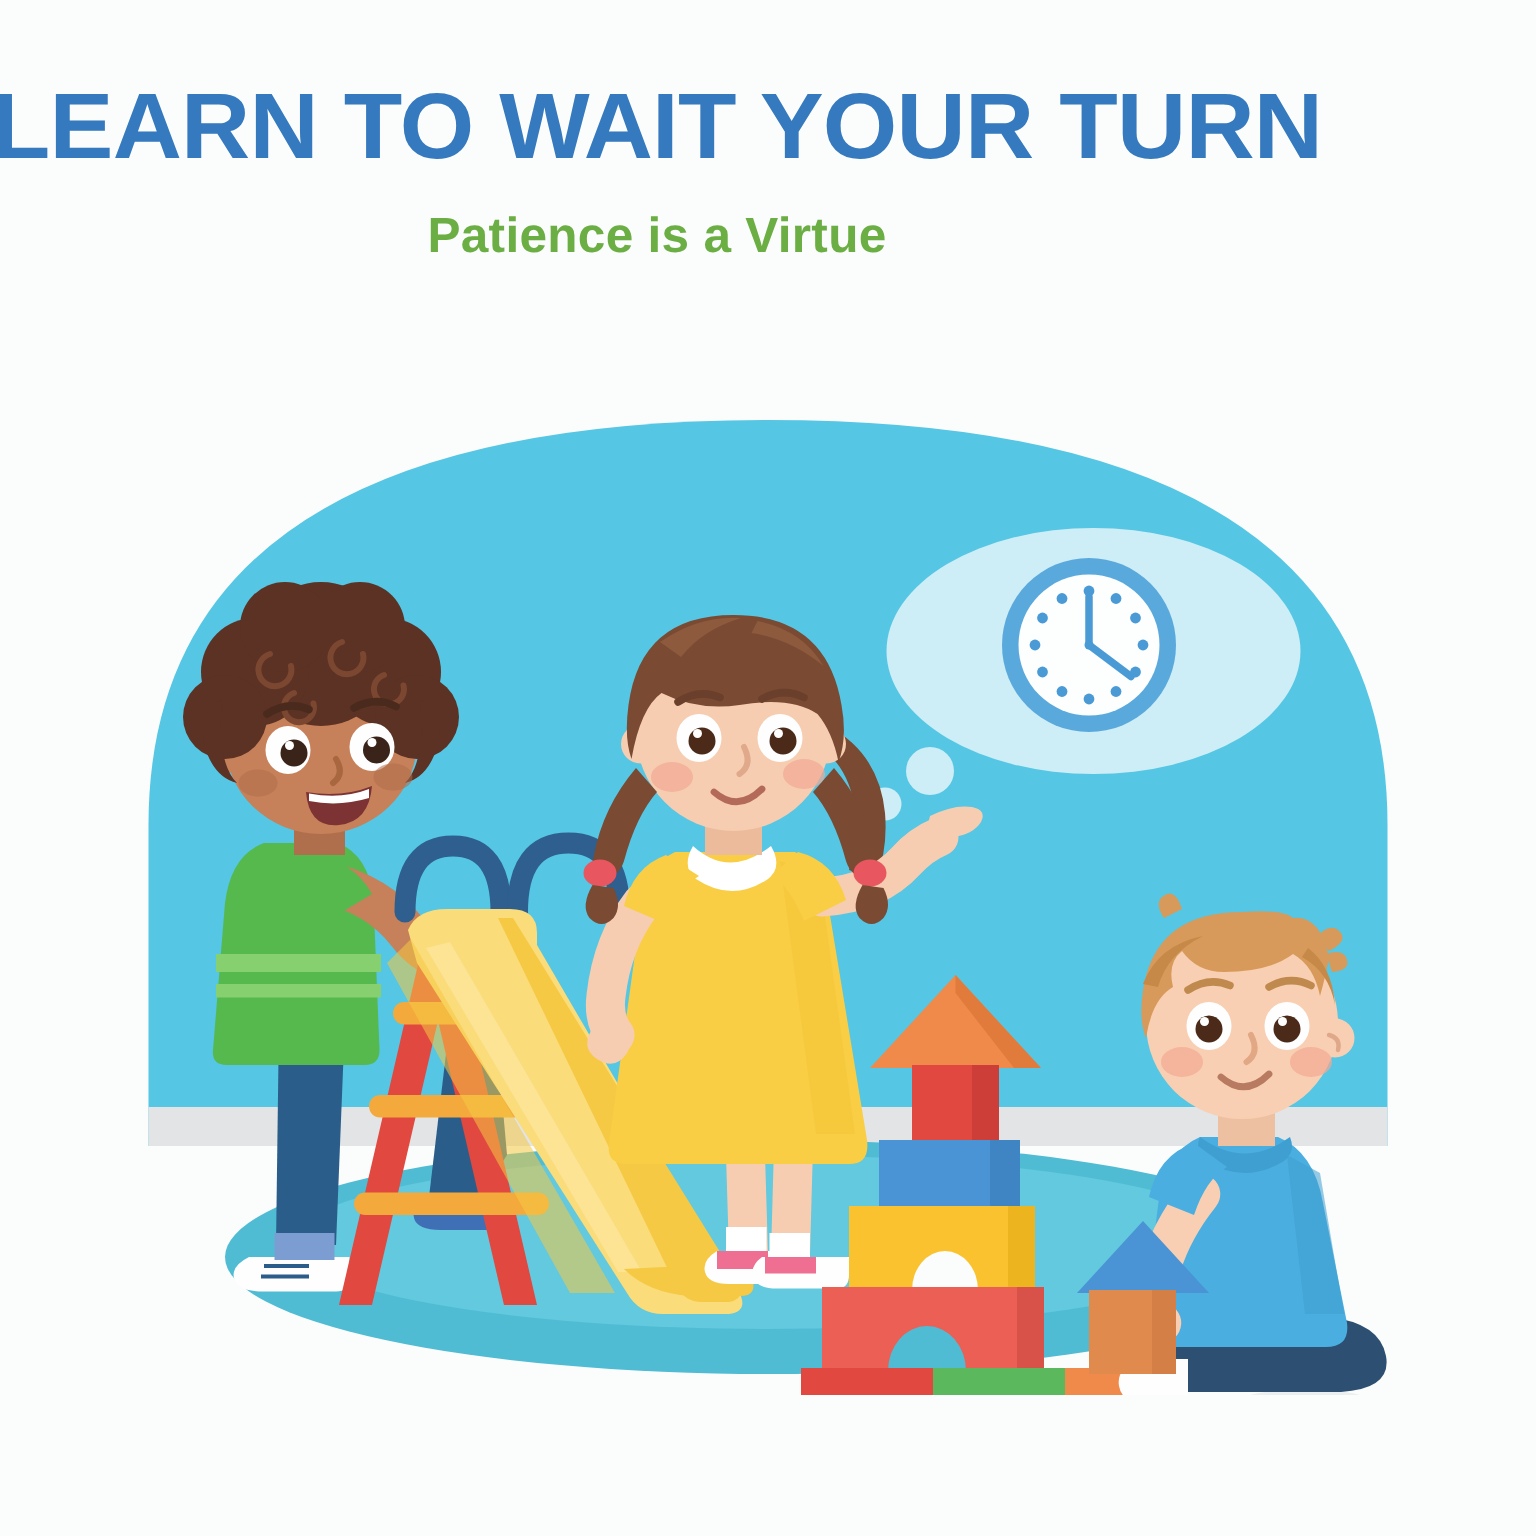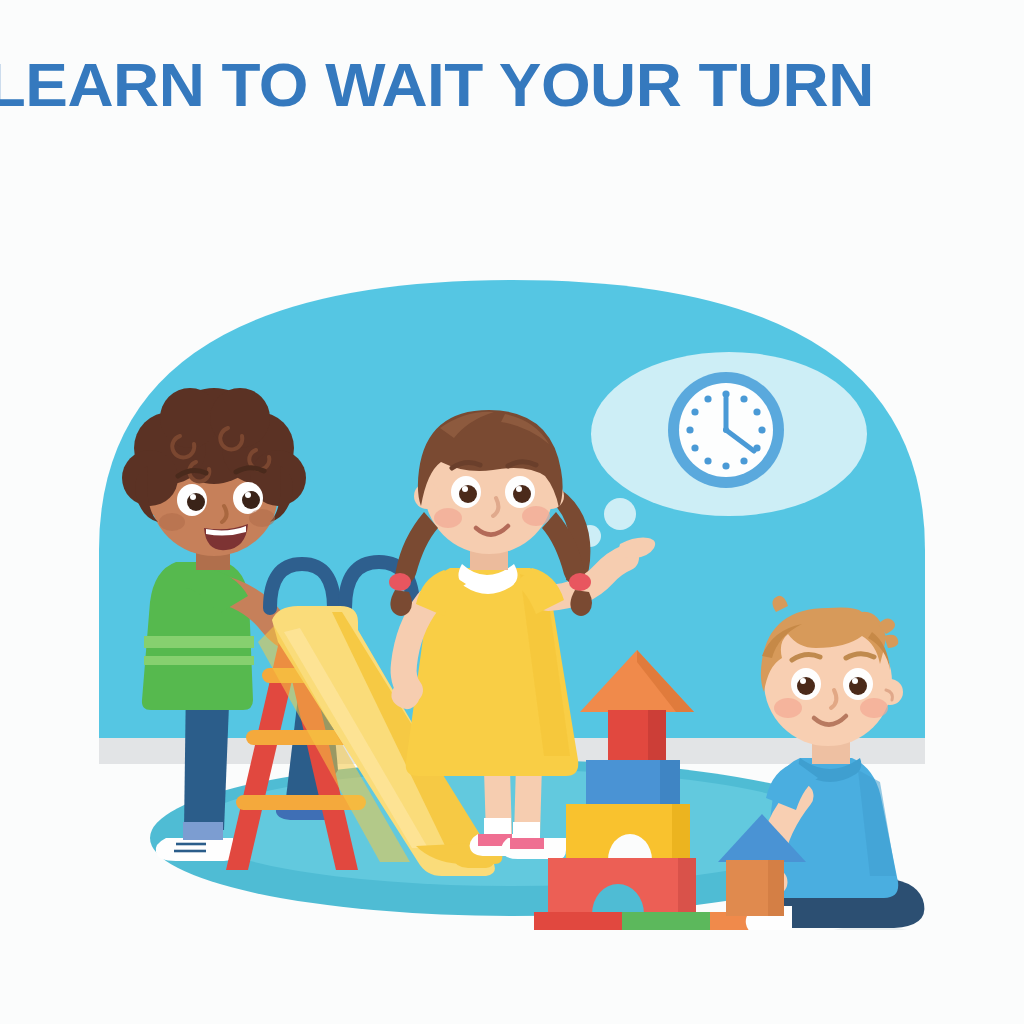--- a/index.html
+++ b/index.html
@@ -8,21 +8,21 @@
     width:1024px;height:1024px;
     background:#fbfcfc;
     font-family:"Liberation Sans", sans-serif;
     overflow:hidden;
     position:relative;
   }
   .poster{position:absolute;inset:0;}
 
   
   .title-block{
-    position:absolute;top:54px;left:0;width:876px;text-align:left;
+    position:absolute;top:54px;left:0;width:876px;text-align:center;
   }
   .main-title{
     margin:0;
     font-size:62px;
     line-height:1.0;
     font-weight:bold;
     letter-spacing:-0.5px;
     color:#3579be;
     font-family:"Liberation Sans", sans-serif;
     transform:scaleX(1.03);
@@ -41,20 +41,21 @@
   .scene{position:absolute;left:0;top:250px;width:1024px;height:680px;}
   .scene svg{display:block;width:1024px;height:680px;}
 </style>
 </head>
 <body>
 
 <div class="poster">
 
   <div class="title-block">
     <h1 class="main-title">LEARN TO WAIT YOUR TURN</h1>
+    <h2 class="sub-title">Patience is a Virtue</h2>
   </div>
 
   <div class="scene">
   <svg viewBox="0 0 1024 680" xmlns="http://www.w3.org/2000/svg">
 
     <defs>
       <clipPath id="domeClip">
         <path d="M99 680 L99 300 Q99 30 512 30 Q925 30 925 300 L925 680 Z"></path>
       </clipPath>
     </defs>

